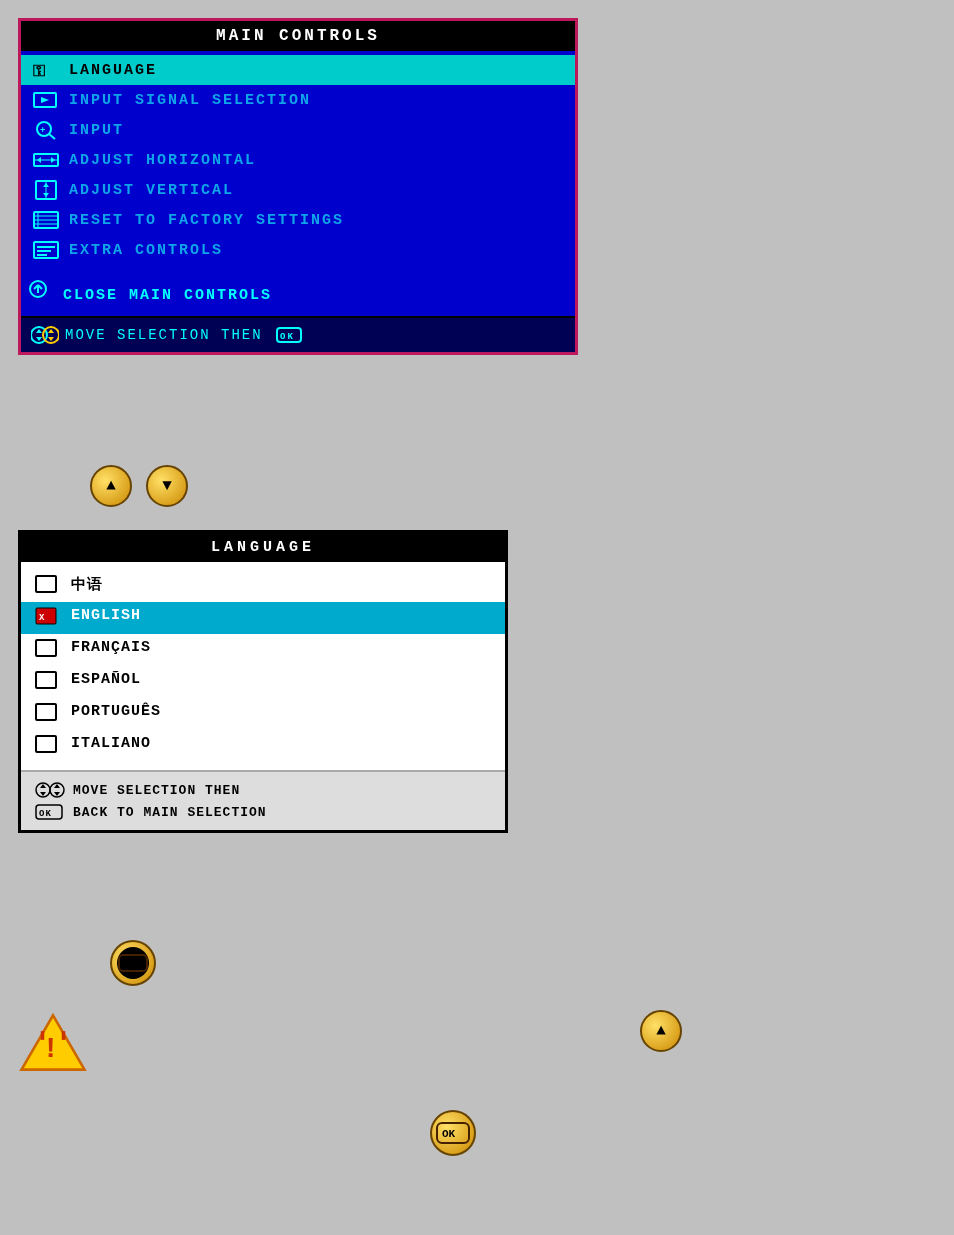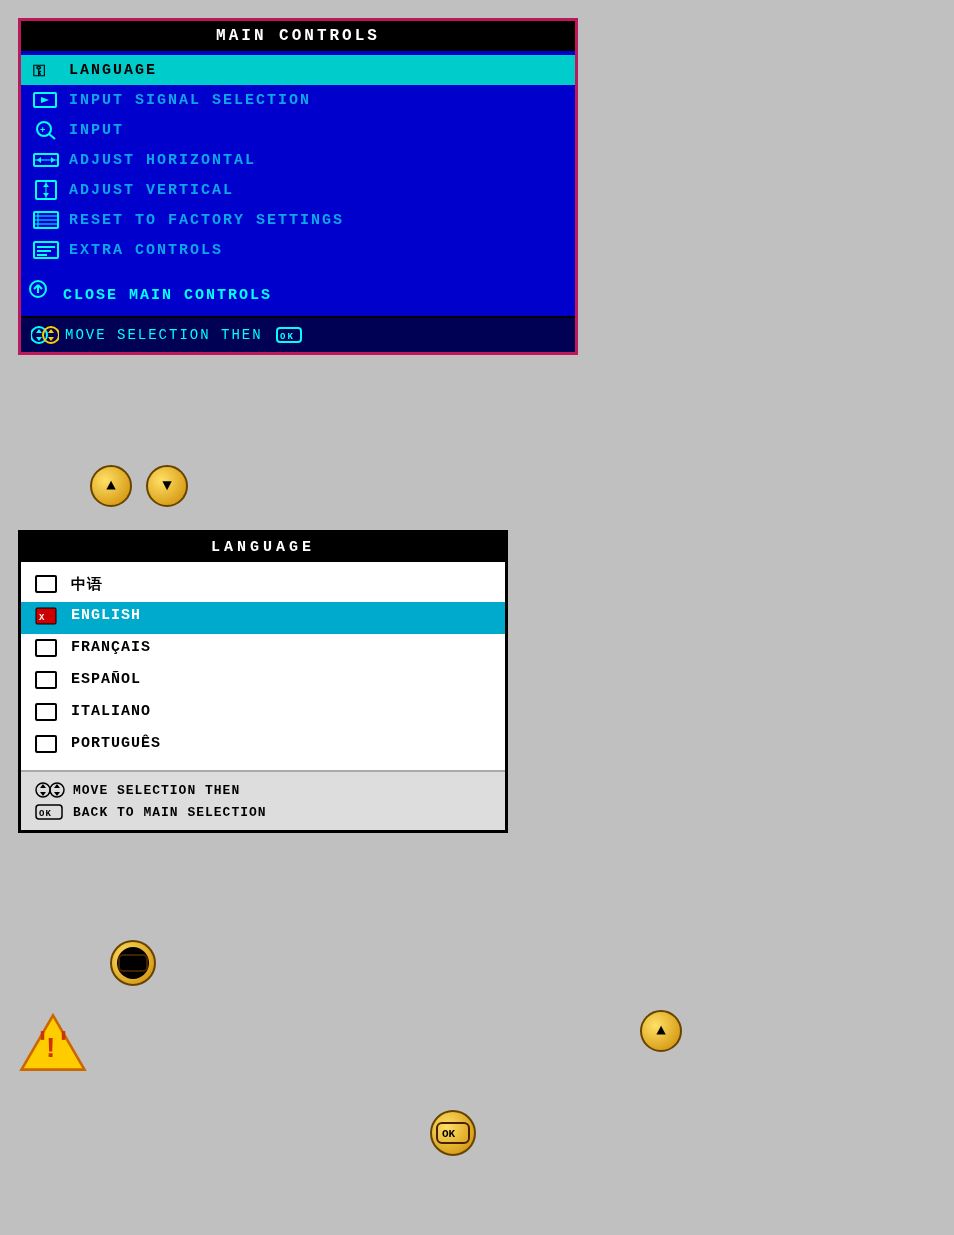--- a/index.html
+++ b/index.html
@@ -401,30 +401,30 @@
       <span>ESPAÑOL</span>
     </div>
 
 
     <div class="lang-item">
       <span class="icon">
         <svg width="22" height="18" viewBox="0 0 22 18">
           <rect x="1" y="1" width="20" height="16" rx="1" fill="none" stroke="#000" stroke-width="2"></rect>
         </svg>
       </span>
+      <span>PORTUGUÊS</span>
+    </div>
+
+    <div class="lang-item">
+      <span class="icon">
+        <svg width="22" height="18" viewBox="0 0 22 18">
+          <rect x="1" y="1" width="20" height="16" rx="1" fill="none" stroke="#000" stroke-width="2"></rect>
+        </svg>
+      </span>
       <span>ITALIANO</span>
-    </div>
-
-    <div class="lang-item">
-      <span class="icon">
-        <svg width="22" height="18" viewBox="0 0 22 18">
-          <rect x="1" y="1" width="20" height="16" rx="1" fill="none" stroke="#000" stroke-width="2"></rect>
-        </svg>
-      </span>
-      <span>PORTUGUÊS</span>
     </div>
 
 
   </div>
 
   <div class="lang-bottom">
     <div>
       <svg width="32" height="18" viewBox="0 0 32 18">
         <circle cx="8" cy="9" r="7" fill="none" stroke="#000" stroke-width="1.5"></circle>
         <polygon points="8,3 5,7 11,7" fill="#000"></polygon>

